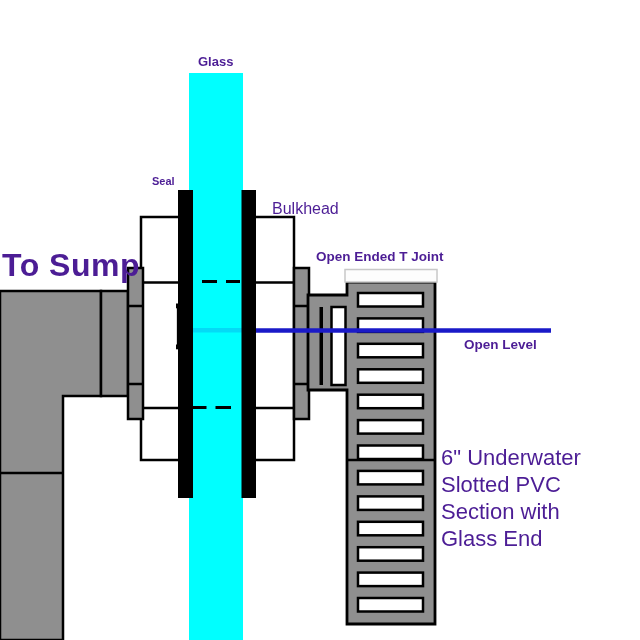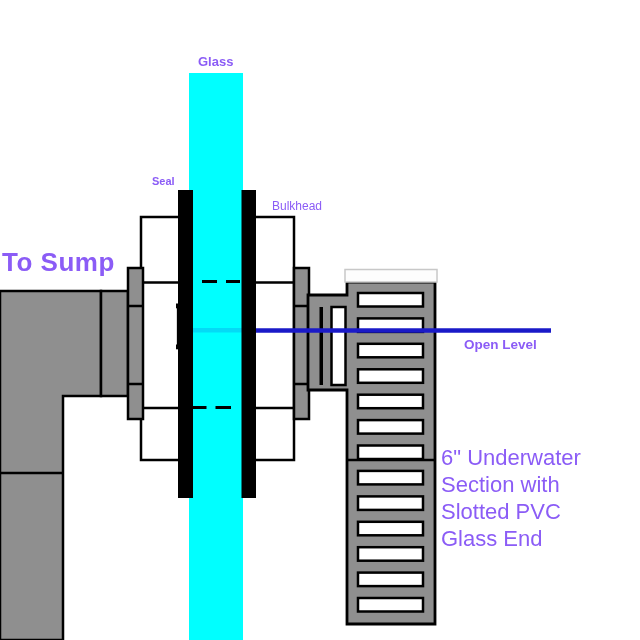--- a/index.html
+++ b/index.html
@@ -9,29 +9,29 @@
     --c-water_line:#1a1ac8;
     --c-seal:#000000;
     --c-background:#ffffff;
     --c-open_end_cap_border:#c8c8c8;
   }
   html,body{margin:0;padding:0;background:#fff;}
   #stage{
     position:relative;width:640px;height:640px;overflow:hidden;
     background:var(--c-background);
     font-family:"Liberation Sans", sans-serif;
-    color:#8b5cf6;
+    color:#4c1d95;
   }
   #stage svg{position:absolute;left:0;top:0;}
   .lbl{position:absolute;white-space:nowrap;line-height:1.1;}
   .lbl-bold{font-weight:700;}
   .lbl-glass{left:198px;top:55px;font-size:13px;}
   .lbl-seal{left:152px;top:175px;font-size:11px;}
-  .lbl-bulkhead{left:272px;top:200px;font-size:12px;font-weight:400;text-align:center;}
-  .lbl-tosump{left:2px;top:248px;font-size:26px;letter-spacing:0.5px;}
+  .lbl-bulkhead{left:272px;top:200px;font-size:16px;font-weight:400;text-align:center;}
+  .lbl-tosump{left:2px;top:248px;font-size:32px;letter-spacing:0.5px;}
   .lbl-tjoint{left:316px;top:250px;font-size:13.5px;}
   .lbl-waterlevel{left:464px;top:338px;font-size:13.5px;}
   .lbl-pvcnote{left:441px;top:444px;font-size:22px;font-weight:400;line-height:27px;}
   .lbl-pvcnote div{white-space:nowrap;}
 </style>
 </head>
 <body>
 
 <div id="stage">
 
@@ -92,20 +92,21 @@
 
     <path d="M202 281.5 H217 M226 281.5 H240 M192.5 407.5 H206.5 M215.5 407.5 H231" stroke="var(--c-outline)" stroke-width="3" fill="none"></path>
 
     <line x1="256" y1="330.5" x2="551" y2="330.5" stroke="var(--c-water_line)" stroke-width="4.5"></line>
   </svg>
 
   <div class="lbl lbl-bold lbl-glass">Glass</div>
   <div class="lbl lbl-bold lbl-seal">Seal</div>
   <div class="lbl lbl-bulkhead">Bulkhead</div>
   <div class="lbl lbl-bold lbl-tosump">To Sump</div>
+  <div class="lbl lbl-bold lbl-tjoint">Open Ended T Joint</div>
   <div class="lbl lbl-bold lbl-waterlevel">Open Level</div>
   <div class="lbl lbl-pvcnote">
     <div>6" Underwater</div>
+    <div>Slotted PVC</div>
     <div>Section with</div>
-    <div>Slotted PVC</div>
     <div>Glass End</div>
   </div>
 </div>
 
 </body></html>

